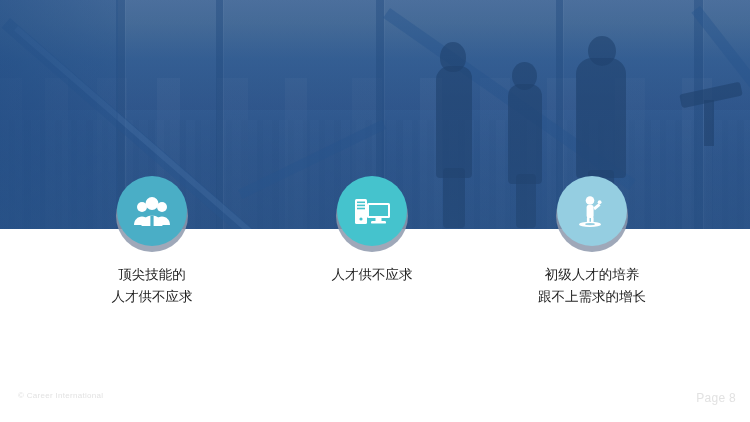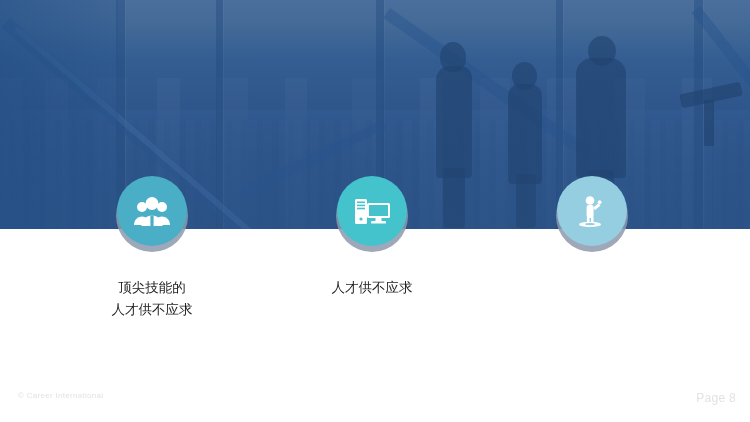--- a/index.html
+++ b/index.html
@@ -197,21 +197,21 @@
     width: 70px;
     height: 70px;
     border-radius: 50%;
     display: flex;
     align-items: center;
     justify-content: center;
   }
   .badge svg { display: block; }
 
   .caption {
-    margin-top: 29px;
+    margin-top: 16px;
     color: #1d1d1d;
     font-size: 13.5px;
     line-height: 22px;
     font-weight: normal;
   }
   .caption .line { display: block; white-space: nowrap; }
 
   
   .footer-left {
     position: absolute;
@@ -334,19 +334,23 @@
               <path d="M18.4 13.5l5.2-4.2 1.9 2.3-5.6 4.6z"></path>
               <circle cx="24.6" cy="8.2" r="1.9"></circle>
               <rect x="11.9" y="23" width="2.6" height="8.4" rx="1"></rect>
               <rect x="16" y="23" width="2.6" height="8.4" rx="1"></rect>
               <ellipse cx="15" cy="30.4" rx="11" ry="2.6"></ellipse>
               <ellipse cx="15" cy="30.1" rx="5" ry="1.2" fill="#95cee1"></ellipse>
             </svg>
           </span>
         </div>
       </div>
+      <div class="caption">
+        <span class="line">初级人才的培养</span>
+        <span class="line">跟不上需求的增长</span>
+      </div>
     </div>
   </div>
 
   <div class="footer-left">© Career International</div>
   <div class="footer-right">Page 8</div>
 
 </div>
 
 </body></html>

